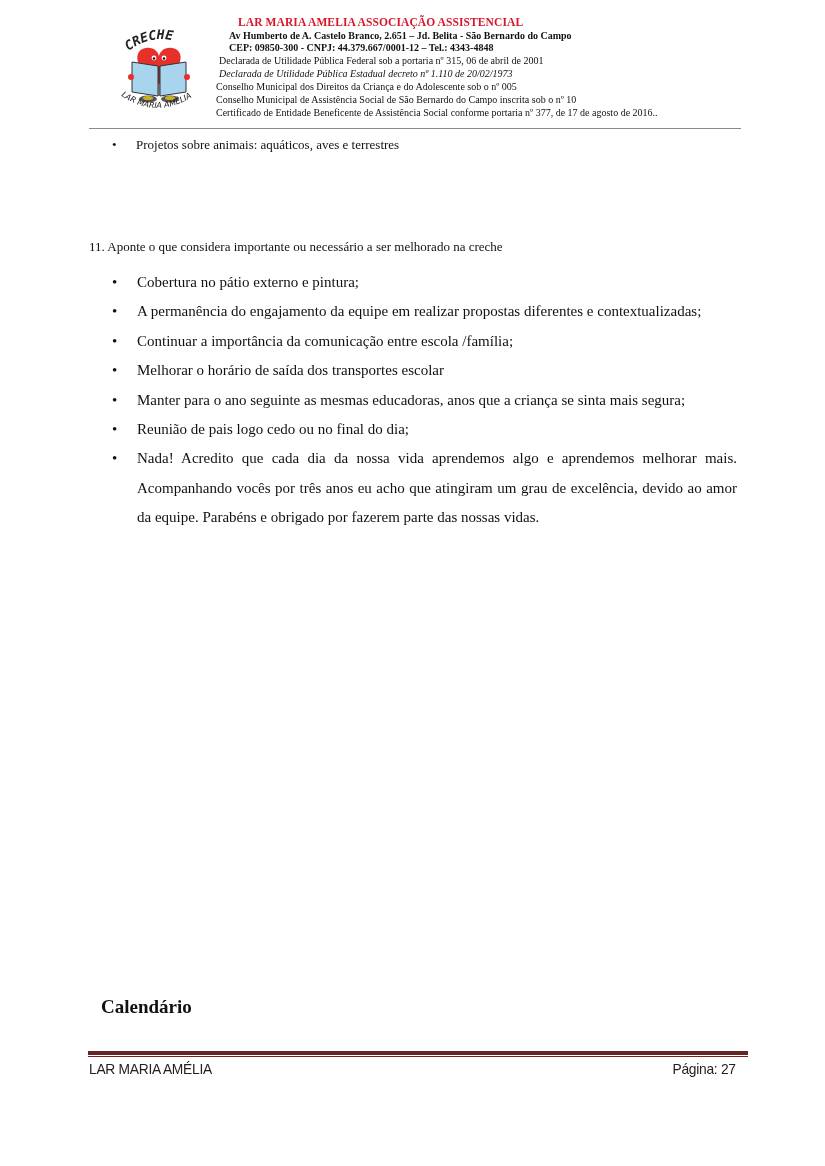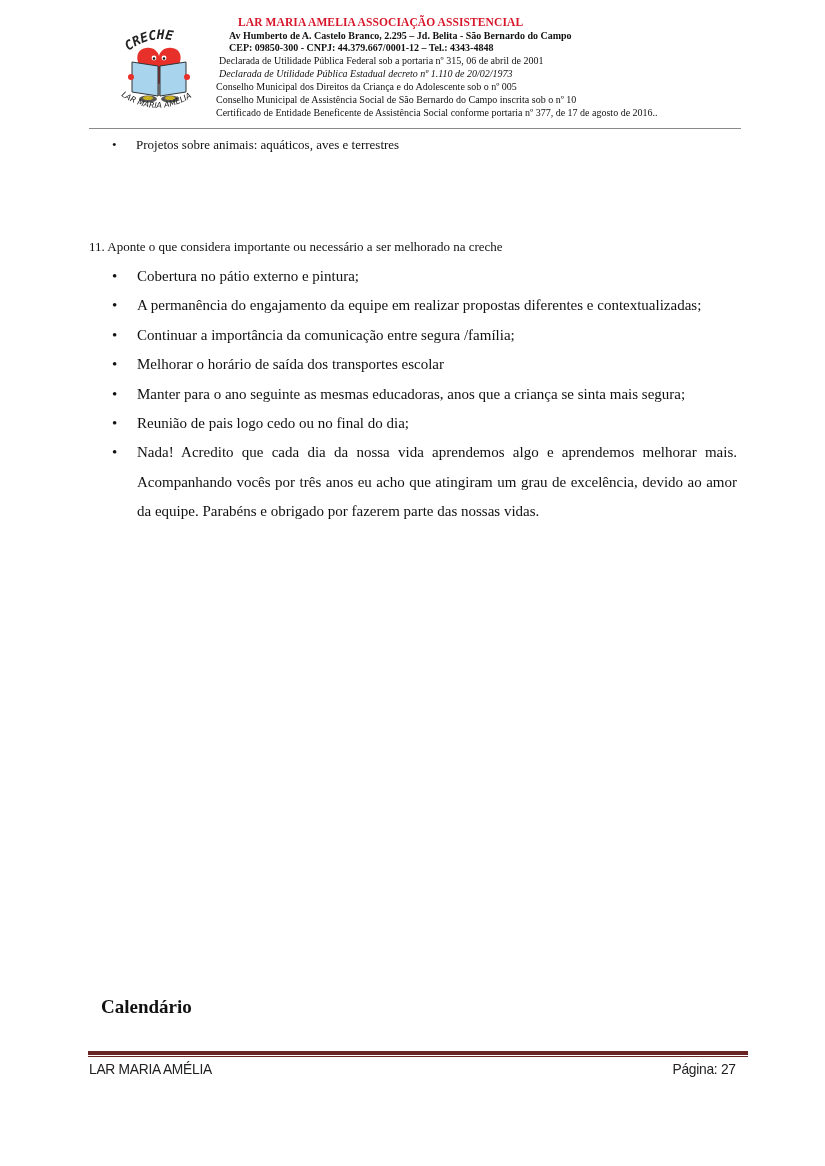--- a/index.html
+++ b/index.html
@@ -20,21 +20,21 @@
   .hdr .d5 { left:216px; top:107px; }
   .hdr-rule { position:absolute; left:89px; top:128px; width:652px; height:1px; background:#8a8a8a; }
 
   .sm-list { position:absolute; left:110px; top:131px; margin:0; padding:0; list-style:none; }
   .sm-list li { position:relative; font-size:13px; line-height:28px; padding-left:26px; white-space:nowrap; }
   .sm-list li::before { content:"\2022"; position:absolute; left:2px; top:0; font-size:13px; }
 
   .question { position:absolute; left:89px; top:238px; font-size:13px; line-height:18px; white-space:nowrap; }
   .question b { font-weight:normal; }
 
-  .ans-list { position:absolute; left:112px; top:262px; width:625px; margin:0; padding:0; list-style:none; }
+  .ans-list { position:absolute; left:112px; top:268px; width:625px; margin:0; padding:0; list-style:none; }
   .ans-list li { position:relative; font-size:15px; line-height:29.4px; padding-left:25px; text-align:justify; }
   .ans-list li::before { content:"\2022"; position:absolute; left:0; top:0; font-size:15px; }
 
   .section-title { position:absolute; left:89px; top:996px; font-size:19px; font-weight:bold; white-space:nowrap;margin-left:12px; }
 
   .ftr-rule-thick { position:absolute; left:88px; top:1051px; width:660px; height:4px; background:#6b2424; }
   .ftr-rule-thin { position:absolute; left:88px; top:1056px; width:660px; height:1px; background:#6b2424; }
   .ftr-left { position:absolute; left:89px; top:1060px; font-family:"Liberation Sans", "DejaVu Sans", sans-serif; font-size:15px; letter-spacing:-0.3px; transform:scaleX(0.92); transform-origin:left; white-space:nowrap; color:#222; }
   .ftr-right { position:absolute; right:89px; top:1060px; font-family:"Liberation Sans", "DejaVu Sans", sans-serif; font-size:15px; letter-spacing:-0.3px; transform:scaleX(0.92); transform-origin:right; white-space:nowrap; color:#222; }
 </style>
@@ -68,40 +68,40 @@
     <ellipse cx="44" cy="76" rx="5" ry="2" fill="#c8b020"></ellipse>
     <ellipse cx="66" cy="76" rx="5" ry="2" fill="#c8b020"></ellipse>
     <text font-family="DejaVu Sans, sans-serif" font-size="8" font-style="italic" fill="#222">
       <textPath href="#arcBot" startOffset="6">LAR MARIA AMÉLIA</textPath>
     </text>
   </svg>
 </div>
 
 <div class="hdr">
   <div class="l org">LAR MARIA AMELIA ASSOCIAÇÃO ASSISTENCIAL</div>
-  <div class="l addr">Av Humberto de A. Castelo Branco, 2.295 – Jd. Belita - São Bernardo do Campo</div>
+  <div class="l addr">Av Humberto de A. Castelo Branco, 2.651 – Jd. Belita - São Bernardo do Campo</div>
   <div class="l cep">CEP: 09850-300 - CNPJ: 44.379.667/0001-12 – Tel.: 4343-4848</div>
   <div class="l d1">Declarada de Utilidade Pública Federal sob a portaria nº 315, 06 de abril de 2001</div>
   <div class="l d2">Declarada de Utilidade Pública Estadual decreto nº 1.110 de 20/02/1973</div>
   <div class="l d3">Conselho Municipal dos Direitos da Criança e do Adolescente sob o nº 005</div>
   <div class="l d4">Conselho Municipal de Assistência Social de São Bernardo do Campo inscrita sob o nº 10</div>
   <div class="l d5">Certificado de Entidade Beneficente de Assistência Social conforme portaria nº 377, de 17 de agosto de 2016..</div>
 </div>
 <div class="hdr-rule"></div>
 
 <ul class="sm-list">
   <li>Projetos sobre animais: aquáticos, aves e terrestres</li>
 </ul>
 
 <div class="question"><b>11</b><span>. Aponte o que considera importante ou necessário a ser melhorado na creche</span></div>
 
 <ul class="ans-list">
   <li>Cobertura no pátio externo e pintura;</li>
   <li>A permanência do engajamento da equipe em realizar propostas diferentes e contextualizadas;</li>
-  <li>Continuar a importância da comunicação entre segura /família;</li>
+  <li>Continuar a importância da comunicação entre escola /família;</li>
   <li>Melhorar o horário de saída dos transportes escolar</li>
   <li>Manter para o ano seguinte as mesmas educadoras, anos que a criança se sinta mais segura;</li>
   <li>Reunião de pais logo cedo ou no final do dia;</li>
   <li>Nada! Acredito que cada dia da nossa vida aprendemos algo e aprendemos melhorar mais. Acompanhando vocês por três anos eu acho que atingiram um grau de excelência, devido ao amor da equipe. Parabéns e obrigado por fazerem parte das nossas vidas.</li>
 </ul>
 
 <div class="section-title">Calendário</div>
 
 <div class="ftr-rule-thick"></div>
 <div class="ftr-rule-thin"></div>

